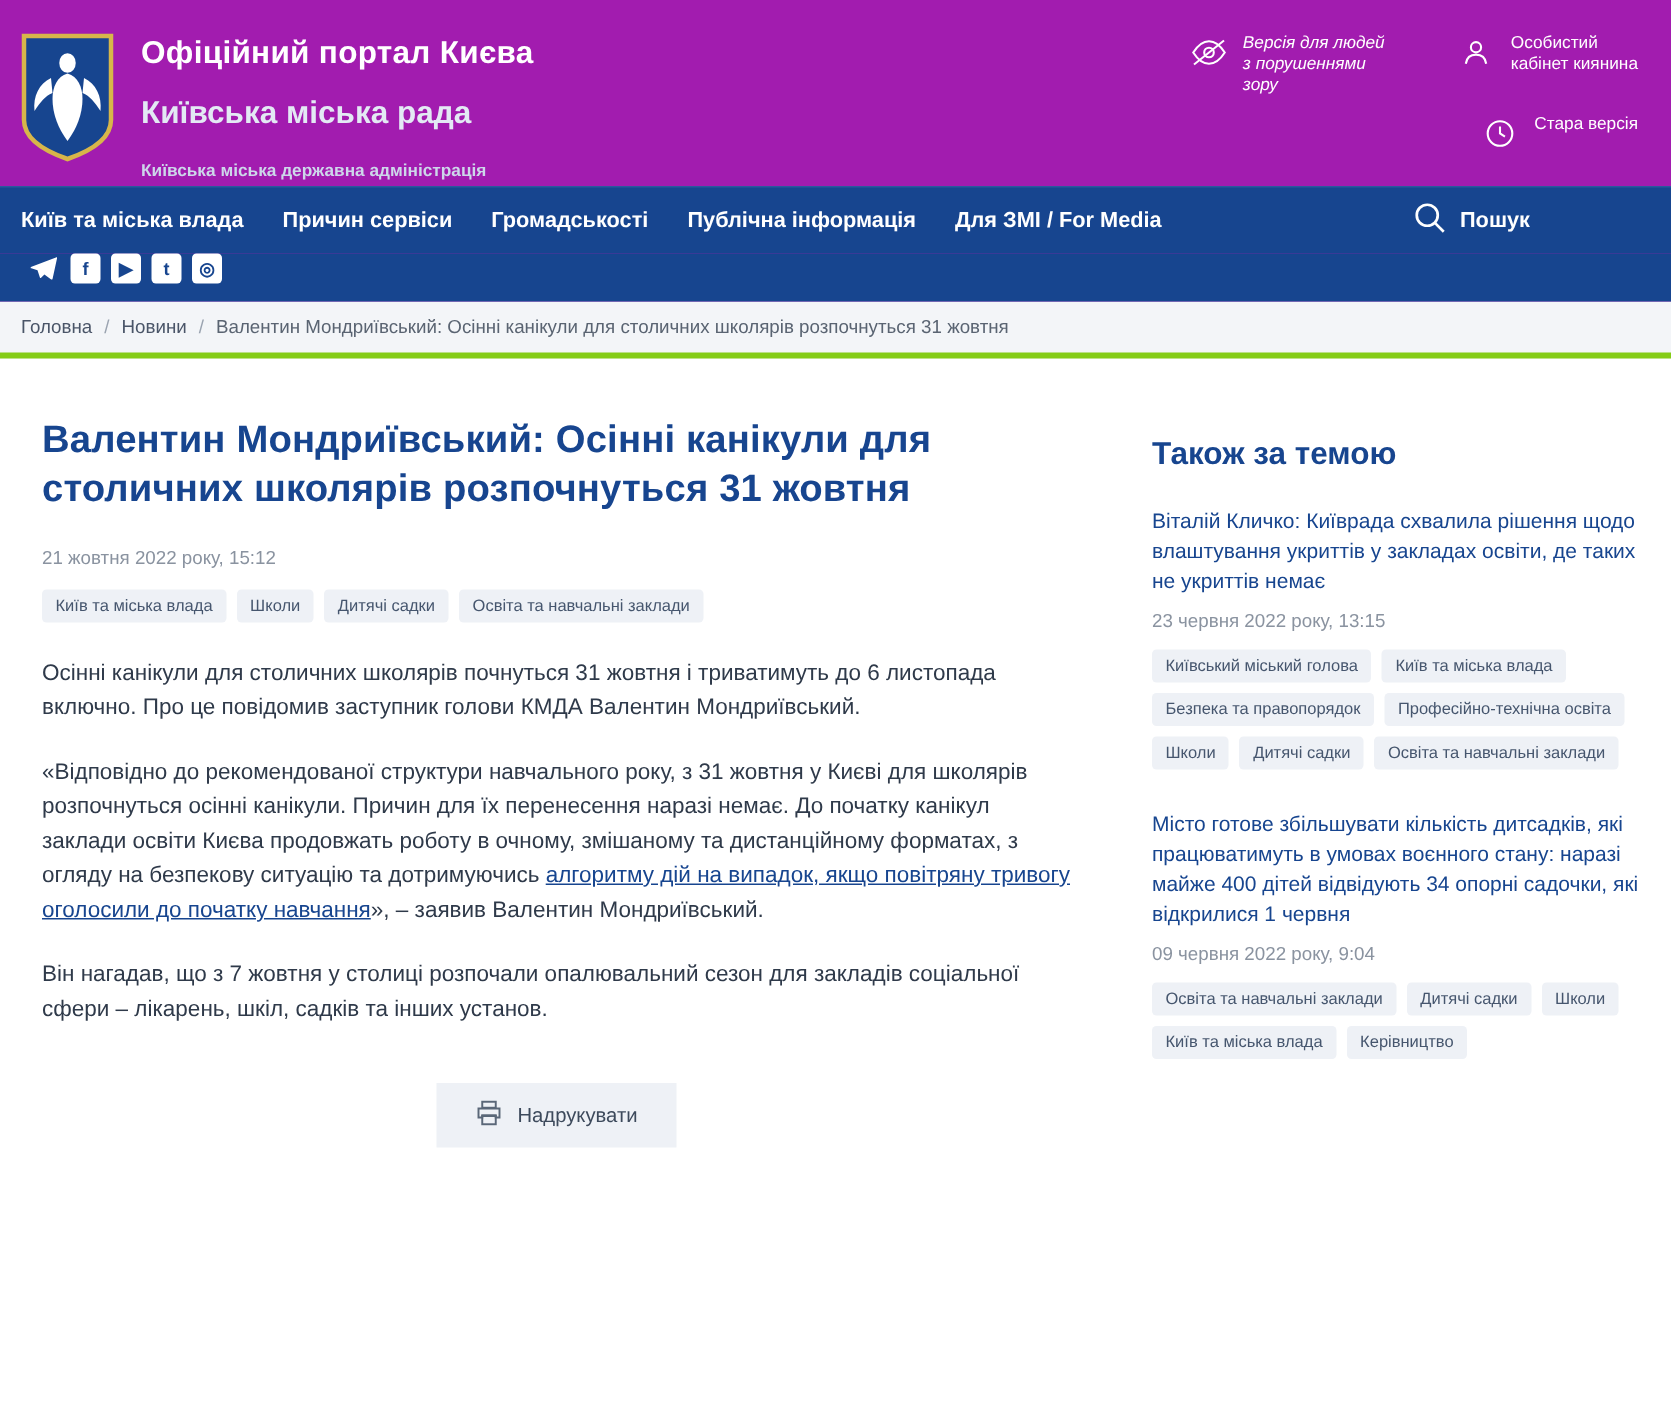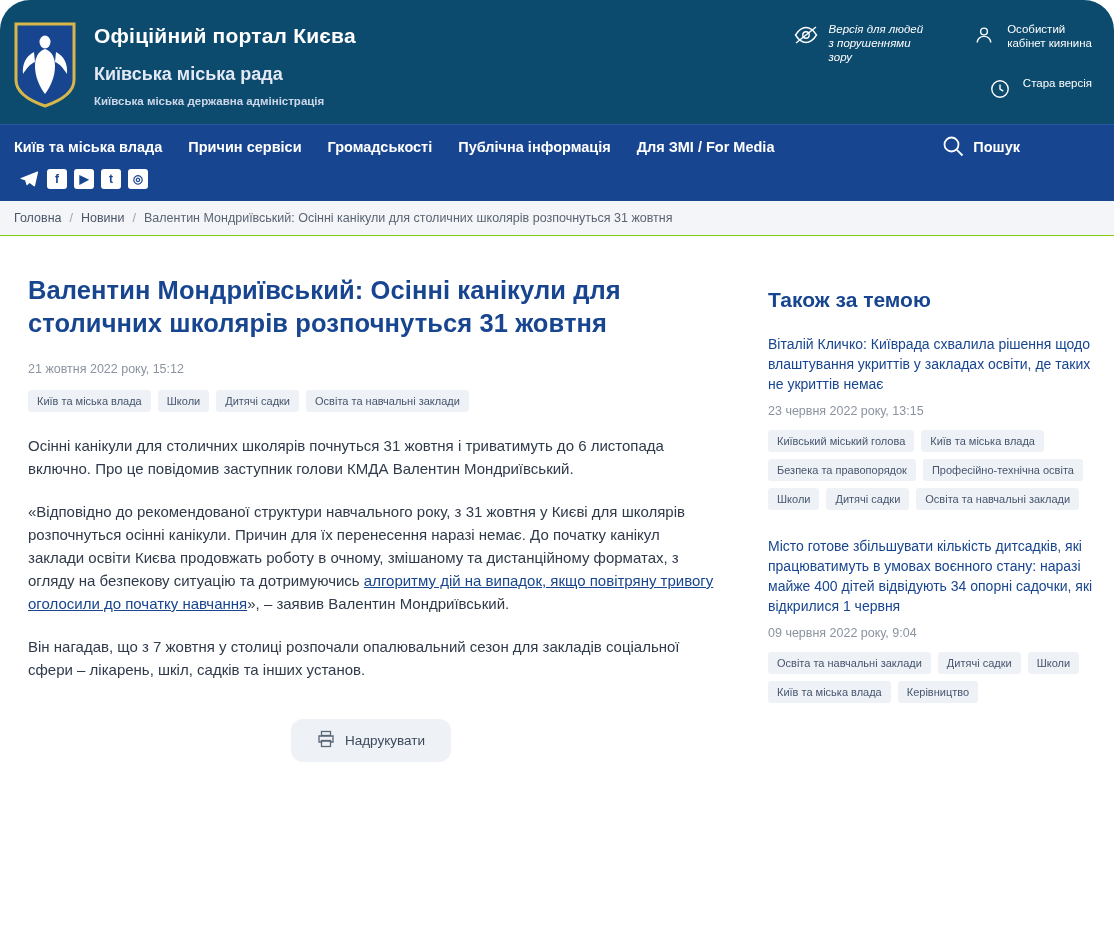--- a/index.html
+++ b/index.html
@@ -6,25 +6,24 @@
   html, body {
     margin: 0; padding: 0;
     width: 1114px;
     background: #ffffff;
     font-family: "Liberation Sans", sans-serif;
   }
   body { overflow-x: hidden; }
 
   
   .header {
-    background: #0c4a6e;
+    background: #a21caf;
     color: #ffffff;
     padding: 12px 0 0 0;
     position: relative;
-    border-radius: 30px;
   }
   .header-top {
     display: flex;
     align-items: flex-start;
     padding: 6px 22px 0 14px;
     min-height: 112px;
   }
   .coat {
     width: 62px;
     height: 86px;
@@ -37,24 +36,24 @@
 
   .titles { flex: none; padding-top: 6px; }
   .portal-title {
     font-size: 21px;
     font-weight: bold;
     letter-spacing: .2px;
     margin: 0 0 16px 0;
     color: #ffffff;
   }
   .rada-title {
-    font-size: 18px;
+    font-size: 21px;
     font-weight: bold;
     color: #e3e9f4;
-    margin: 0 0 10px 0;
+    margin: 0 0 20px 0;
   }
   .kmda-title {
     font-size: 11.5px;
     font-weight: bold;
     color: #cdd7ea;
     margin: 0;
   }
 
   .header-right {
     margin-left: auto;
@@ -125,21 +124,21 @@
     color: #17458f;
     display: flex; align-items: center; justify-content: center;
     font-size: 12px; font-weight: bold;
     cursor: pointer;
   }
   .soc.plain { background: transparent; color: #ffffff; width: 22px; }
 
   
   .crumbs {
     background: #f3f5f8;
-    border-bottom: 1px solid #84cc16;
+    border-bottom: 4px solid #84cc16;
     font-size: 12.5px;
     color: #6b7280;
     padding: 10px 14px;
     display: flex;
     align-items: center;
     gap: 8px;
   }
   .crumbs a { color: #4a5568; text-decoration: none; }
   .crumbs .sep { color: #9aa3b0; }
   .crumbs .cur { color: #5a6472; }
@@ -203,21 +202,21 @@
     padding: 18px 0 40px 0;
   }
   .print-btn {
     display: flex;
     align-items: center;
     gap: 10px;
     background: #eef1f6;
     color: #3d4a5c;
     font-size: 13.5px;
     padding: 11px 26px;
-    border-radius: 12px;
+    border-radius: 0;
     border: none;
     cursor: pointer;
     font-family: "Liberation Sans", sans-serif;
   }
 
   
   h2.side-title {
     font-size: 21px;
     font-weight: bold;
     color: #17458f;

